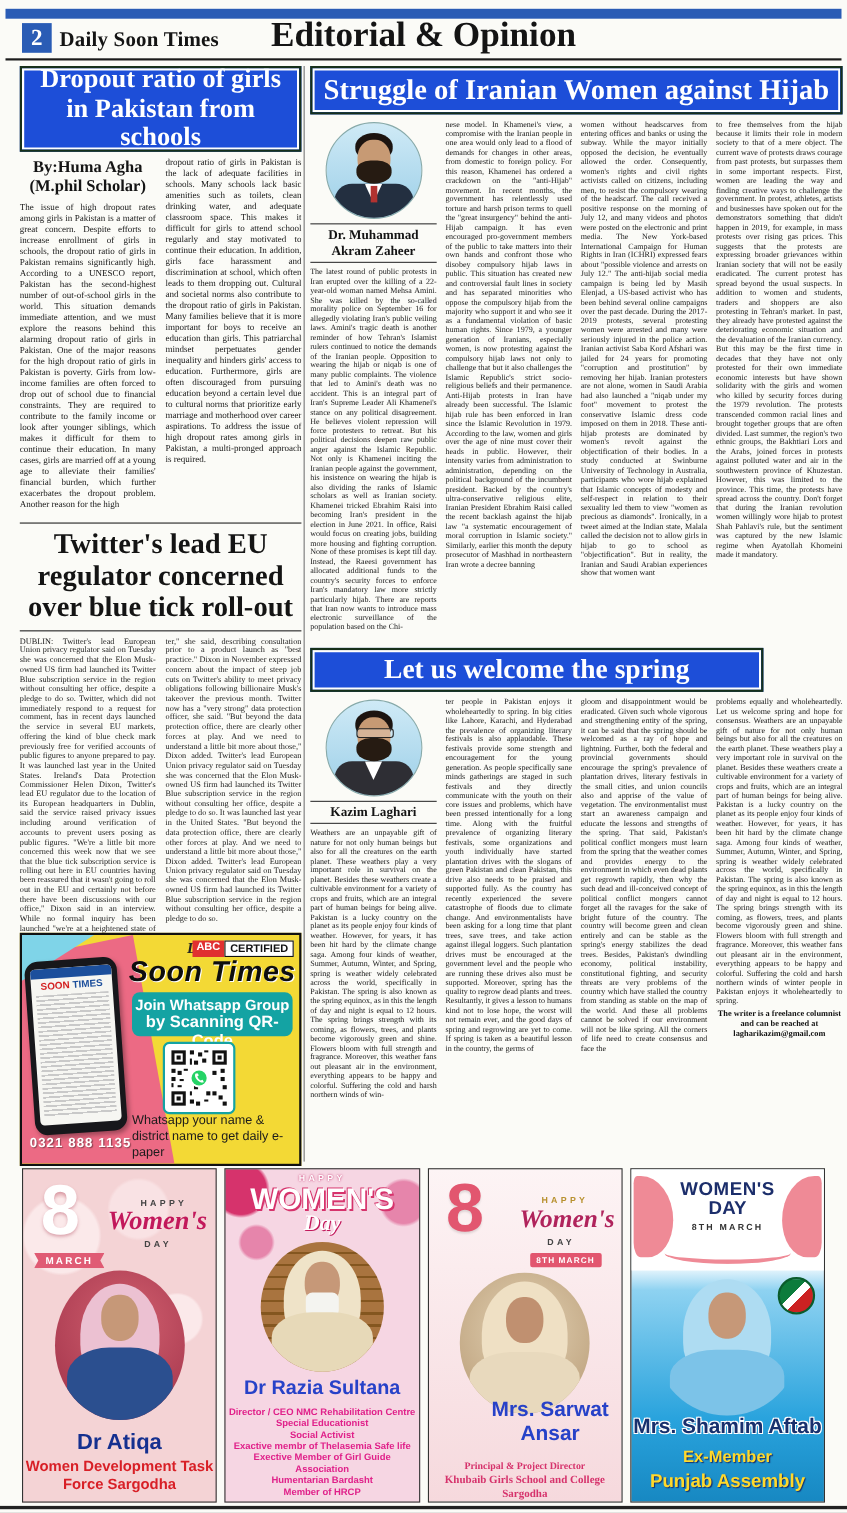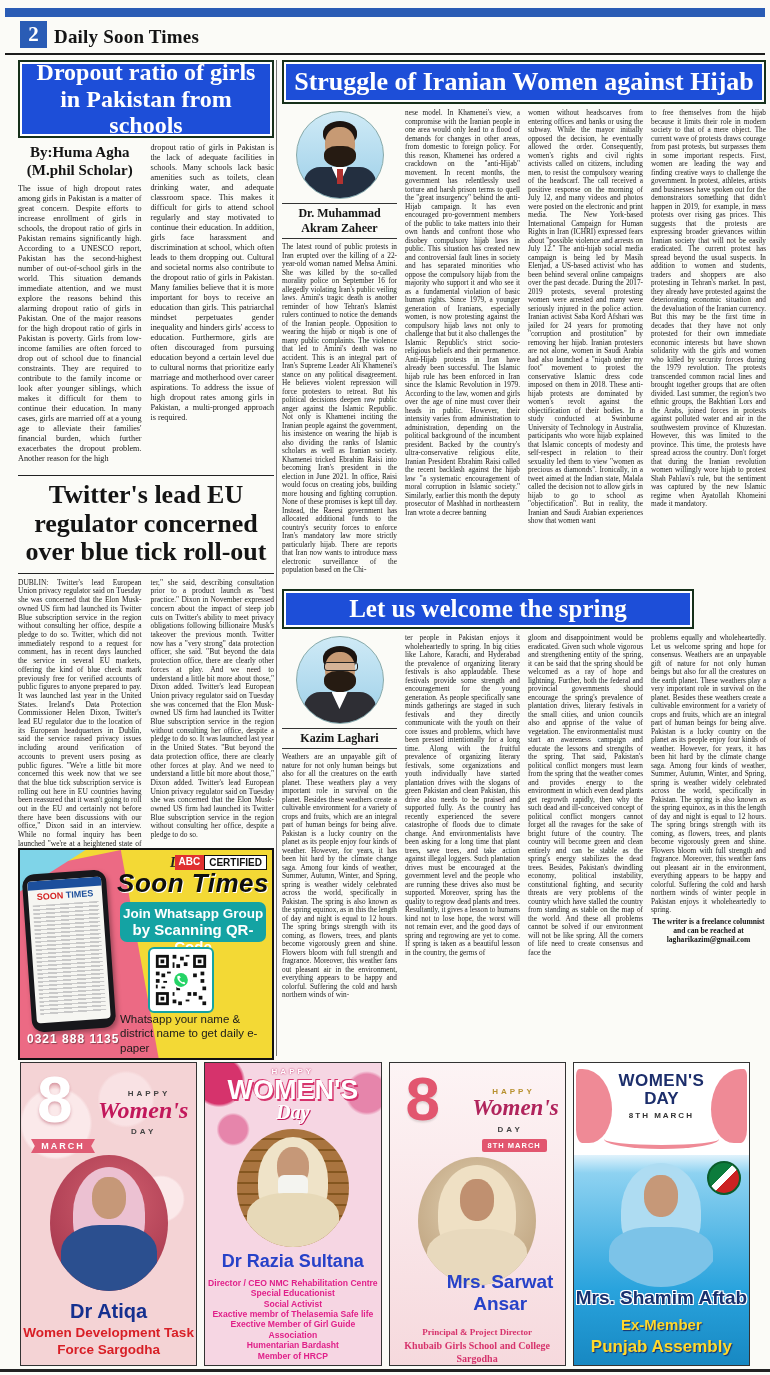--- a/index.html
+++ b/index.html
@@ -149,20 +149,21 @@
         text-shadow:1px 1px 1px #17306e;}
 </style>
 </head>
 <body>
 
 <div id="page">
 
   <div class="topbar"></div>
   <div class="pagenum">2</div>
   <div class="masthead">Daily Soon Times</div>
+  <div class="section-title">Editorial &amp; Opinion</div>
   <div class="header-rule"></div>
   <div class="divider-v"></div>
 
   <div class="left-col">
 
     <div class="green-box headline-dropout">Dropout ratio of girls in Pakistan from schools</div>
 
     <div class="cols2 dropout-body">
       <div class="col">
         <div class="byline">

